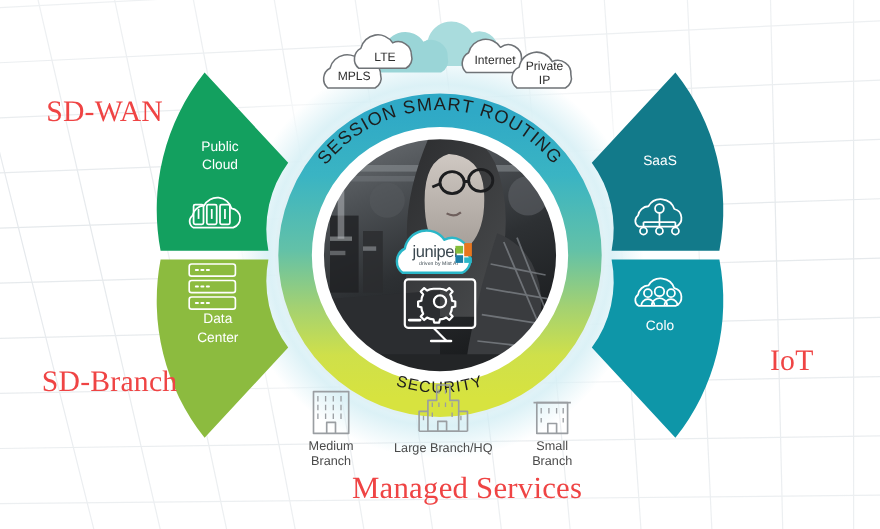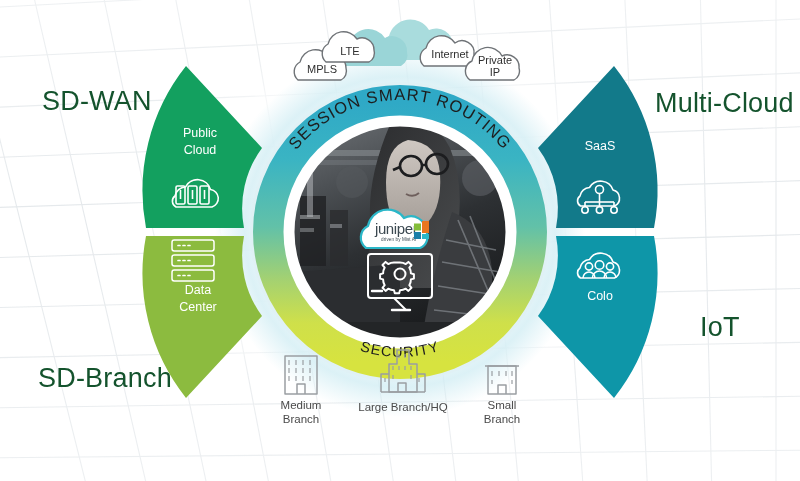--- a/index.html
+++ b/index.html
@@ -10,29 +10,29 @@
   }
   #stage{
     position:relative;width:800px;height:481px;overflow:hidden;
     background:#ffffff;
   }
   
   .grid-bg{position:absolute;inset:0;z-index:0;}
   
   .corner-label{
     position:absolute;z-index:40;
-    color:#14532d;
+    color:#ef4444;
     font-size:27px;
-    font-family:Liberation Sans, sans-serif;
+    font-family:Liberation Serif, serif;
     letter-spacing:0.2px;
     white-space:nowrap;
   }
   #label-sdwan{left:42px;top:86px;}
   #label-multicloud{left:655px;top:88px;}
-  #label-sdbranch{left:38px;top:331px;margin-top:32px;}
+  #label-sdbranch{left:38px;top:331px;}
   #label-iot{left:700px;top:312px;}
   #label-managed{left:320px;top:429px;font-size:28px;}
 
   
   #diagram{position:absolute;left:0;top:0;z-index:20;}
   .arc-label{
     font-family:"Liberation Sans", sans-serif;
     font-size:12.5px;fill:#ffffff;text-anchor:middle;
   }
   .branch-label{
@@ -105,23 +105,23 @@
       <line x1="-20" y1="358" x2="820" y2="342"></line>
       <line x1="-20" y1="408" x2="820" y2="396"></line>
       <line x1="-20" y1="458" x2="820" y2="450"></line>
       <line x1="-20" y1="508" x2="820" y2="504"></line>
     </g>
     <rect width="800" height="481" fill="url(#fadeV)"></rect>
     <ellipse cx="400" cy="232" rx="330" ry="225" fill="url(#centerGlow)"></ellipse>
   </svg>
 
   <div class="corner-label" id="label-sdwan">SD-WAN</div>
-  <div class="corner-label" id="label-multicloud">Multi-Cloud</div>
   <div class="corner-label" id="label-sdbranch">SD-Branch</div>
   <div class="corner-label" id="label-iot">IoT</div>
+  <div class="corner-label" id="label-managed">Managed Services</div>
 
   <svg id="diagram" width="800" height="481" viewBox="0 0 800 481">
     <defs>
 
       <linearGradient id="ringGrad" x1="0" y1="0" x2="0" y2="1">
         <stop offset="0%" stop-color="#2fa9c6"></stop>
         <stop offset="22%" stop-color="#3ab4c3"></stop>
         <stop offset="48%" stop-color="#62c1a8"></stop>
         <stop offset="68%" stop-color="#a3d172"></stop>
         <stop offset="85%" stop-color="#cfe04a"></stop>

